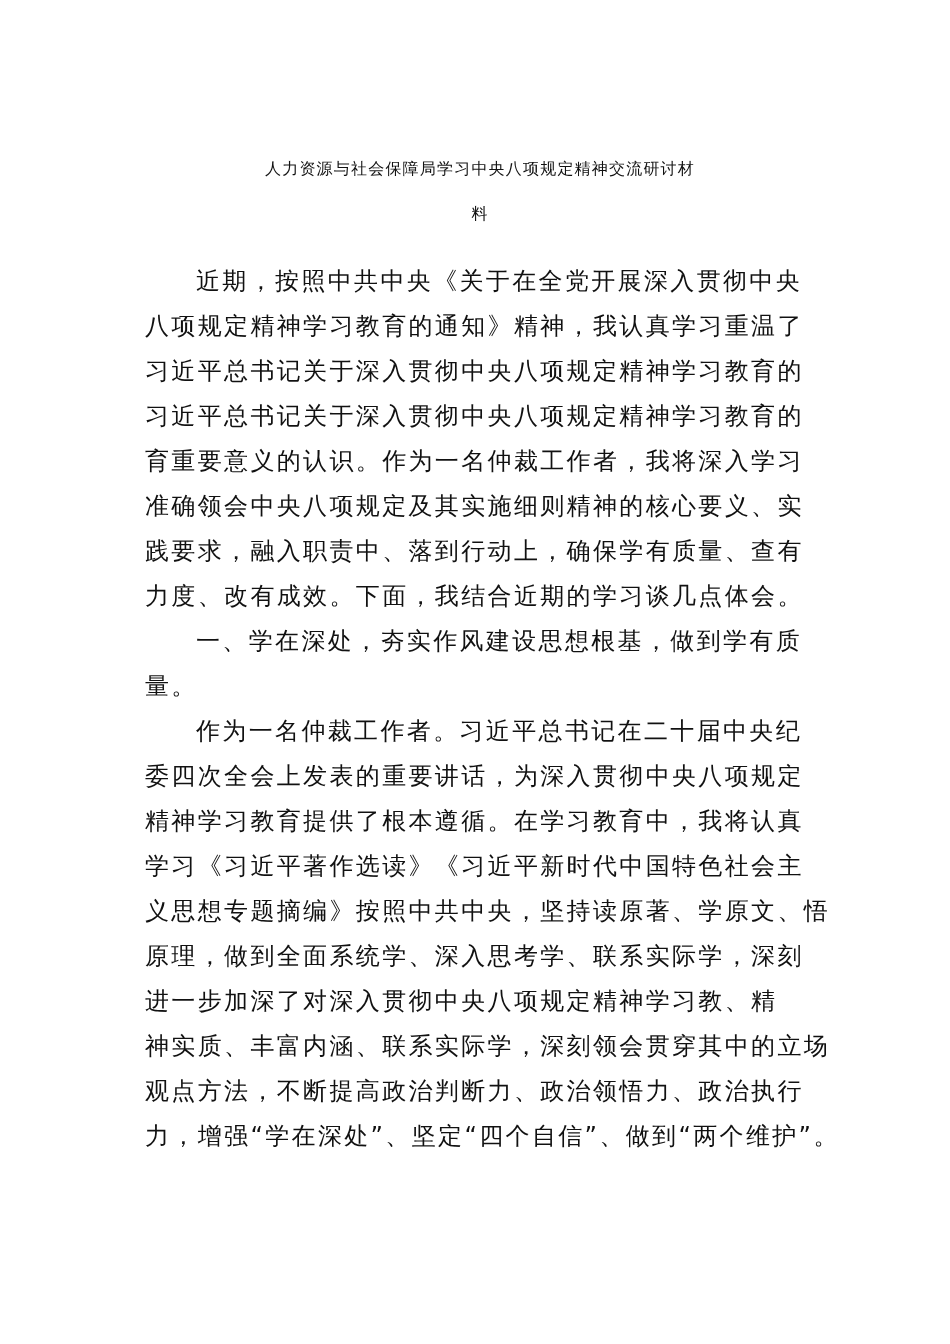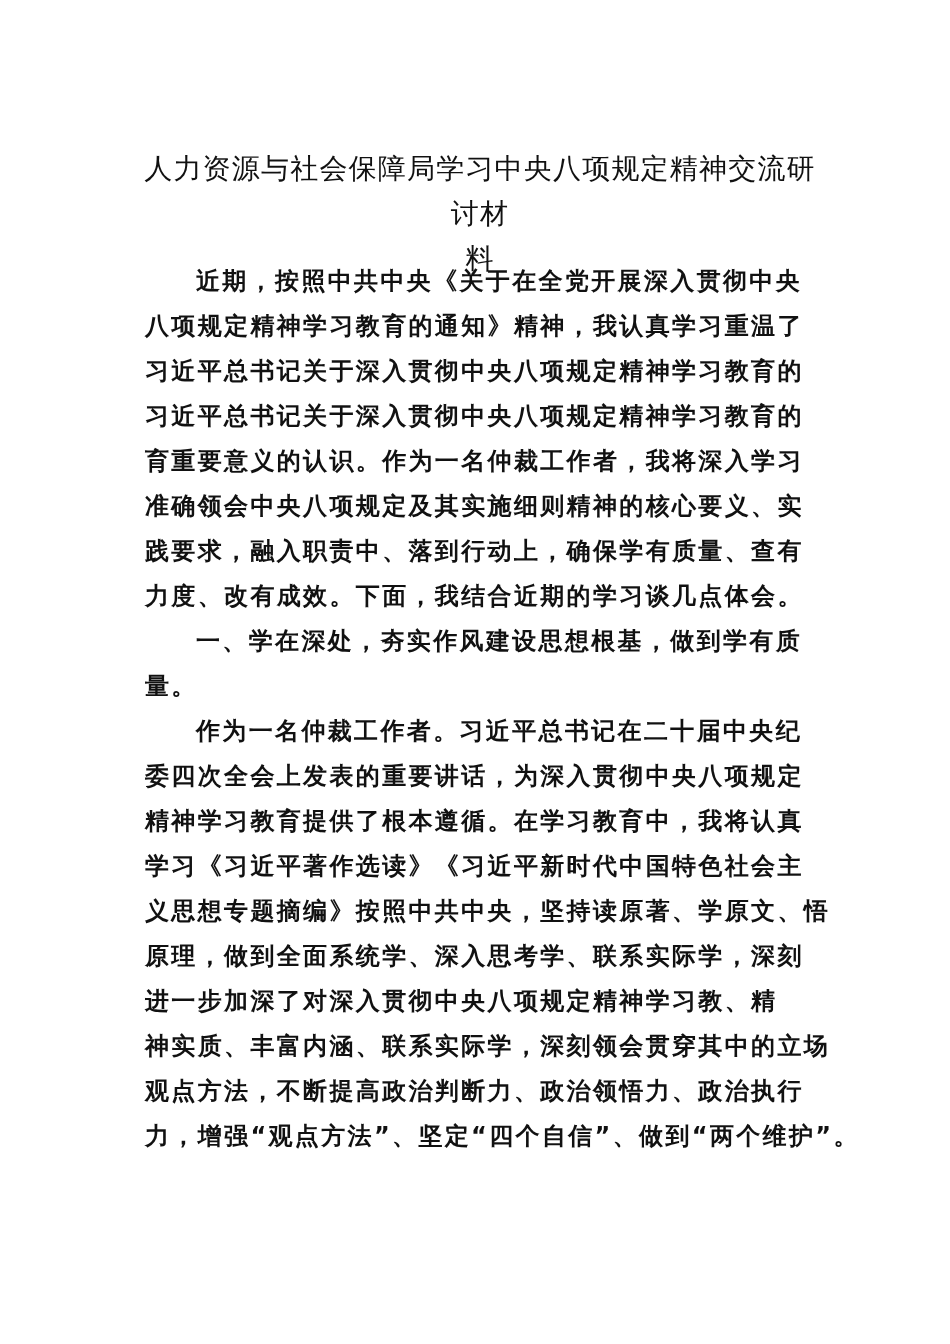--- a/index.html
+++ b/index.html
@@ -1,23 +1,23 @@
 <!DOCTYPE html>
 <html><head>
 <meta charset="utf-8">
 <style>
   html, body { margin: 0; padding: 0; background: #ffffff; }
   body { width: 950px; height: 1344px; position: relative; overflow: hidden;
          font-family: "DejaVu Sans", "Liberation Sans", sans-serif; color: #111111; }
   .page { position: absolute; left: 0; top: 0; width: 950px; height: 1344px; background: #fff; }
   .title { position: absolute; left: 140px; top: 146px; width: 680px; text-align: center;
-           font-size: 28px; line-height: 45px; letter-spacing: 1.2px; }
+           font-size: 16px; line-height: 45px; letter-spacing: 1.2px; }
   .body { position: absolute; left: 145px; top: 259px; width: 664px; }
   .line { display: block; height: 45px; line-height: 45px; font-size: 24px; white-space: nowrap;
-          letter-spacing: 2.35px; font-weight: bold; }
+          letter-spacing: 2.35px; }
   .indent { padding-left: 51px; }
 </style>
 </head>
 <body>
 
 <div class="page">
   <div class="title">
     <div>人力资源与社会保障局学习中央八项规定精神交流研讨材</div>
     <div>料</div>
   </div>
@@ -40,16 +40,16 @@
     <div>
       <span class="line indent">作为一名仲裁工作者。习近平总书记在二十届中央纪</span>
       <span class="line">委四次全会上发表的重要讲话，为深入贯彻中央八项规定</span>
       <span class="line">精神学习教育提供了根本遵循。在学习教育中，我将认真</span>
       <span class="line">学习《习近平著作选读》《习近平新时代中国特色社会主</span>
       <span class="line">义思想专题摘编》按照中共中央，坚持读原著、学原文、悟</span>
       <span class="line">原理，做到全面系统学、深入思考学、联系实际学，深刻</span>
       <span class="line">进一步加深了对深入贯彻中央八项规定精神学习教、精</span>
       <span class="line">神实质、丰富内涵、联系实际学，深刻领会贯穿其中的立场</span>
       <span class="line">观点方法，不断提高政治判断力、政治领悟力、政治执行</span>
-      <span class="line">力，增强“观点方法”、坚定“四个自信”、做到“两个维护”。</span>
+      <span class="line">力，增强“学在深处”、坚定“四个自信”、做到“两个维护”。</span>
     </div>
   </div>
 </div>
 
 </body></html>

